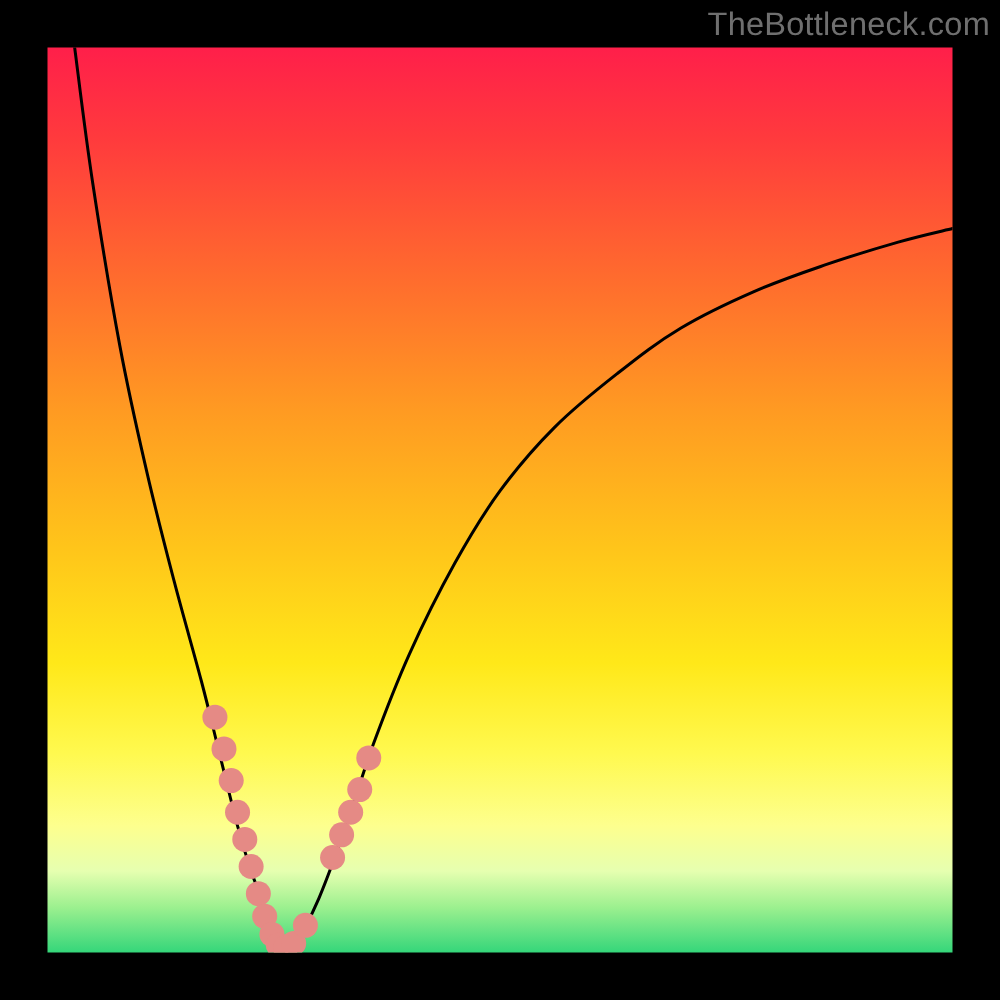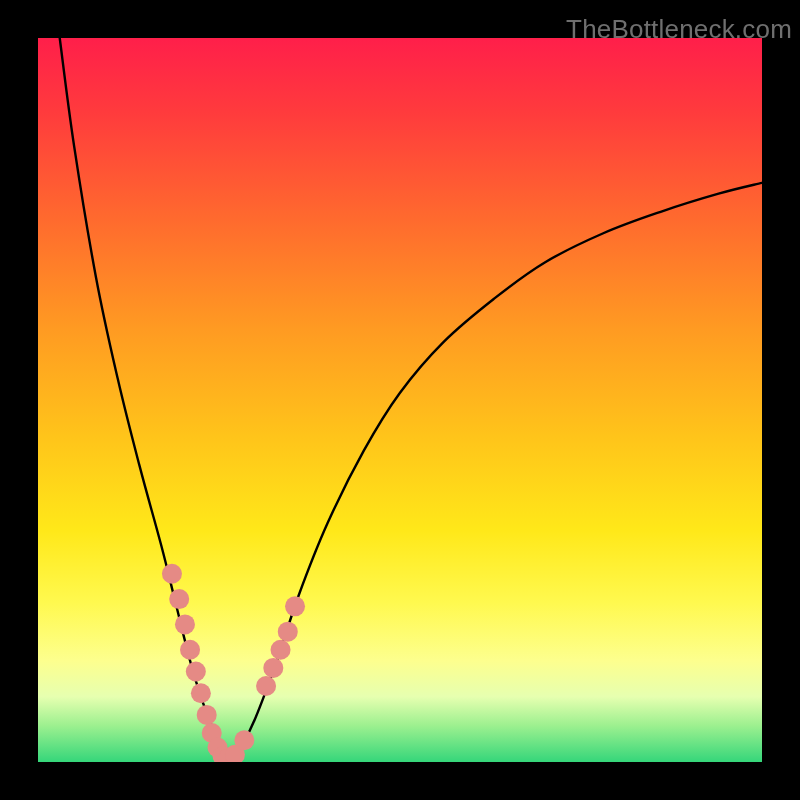--- a/index.html
+++ b/index.html
@@ -40,21 +40,21 @@
   }
   .plot-svg {
     position: absolute;
     left: 0;
     top: 0;
     width: 724px;
     height: 724px;
   }
   .watermark {
     position: absolute;
-    top: 14px;
+    top: 4px;
     right: 8px;
     color: #6f6f6f;
     font-size: 26px;
     font-weight: 400;
     letter-spacing: 0.2px;
     pointer-events: none;
   }
 </style>
 </head>
 <body>

